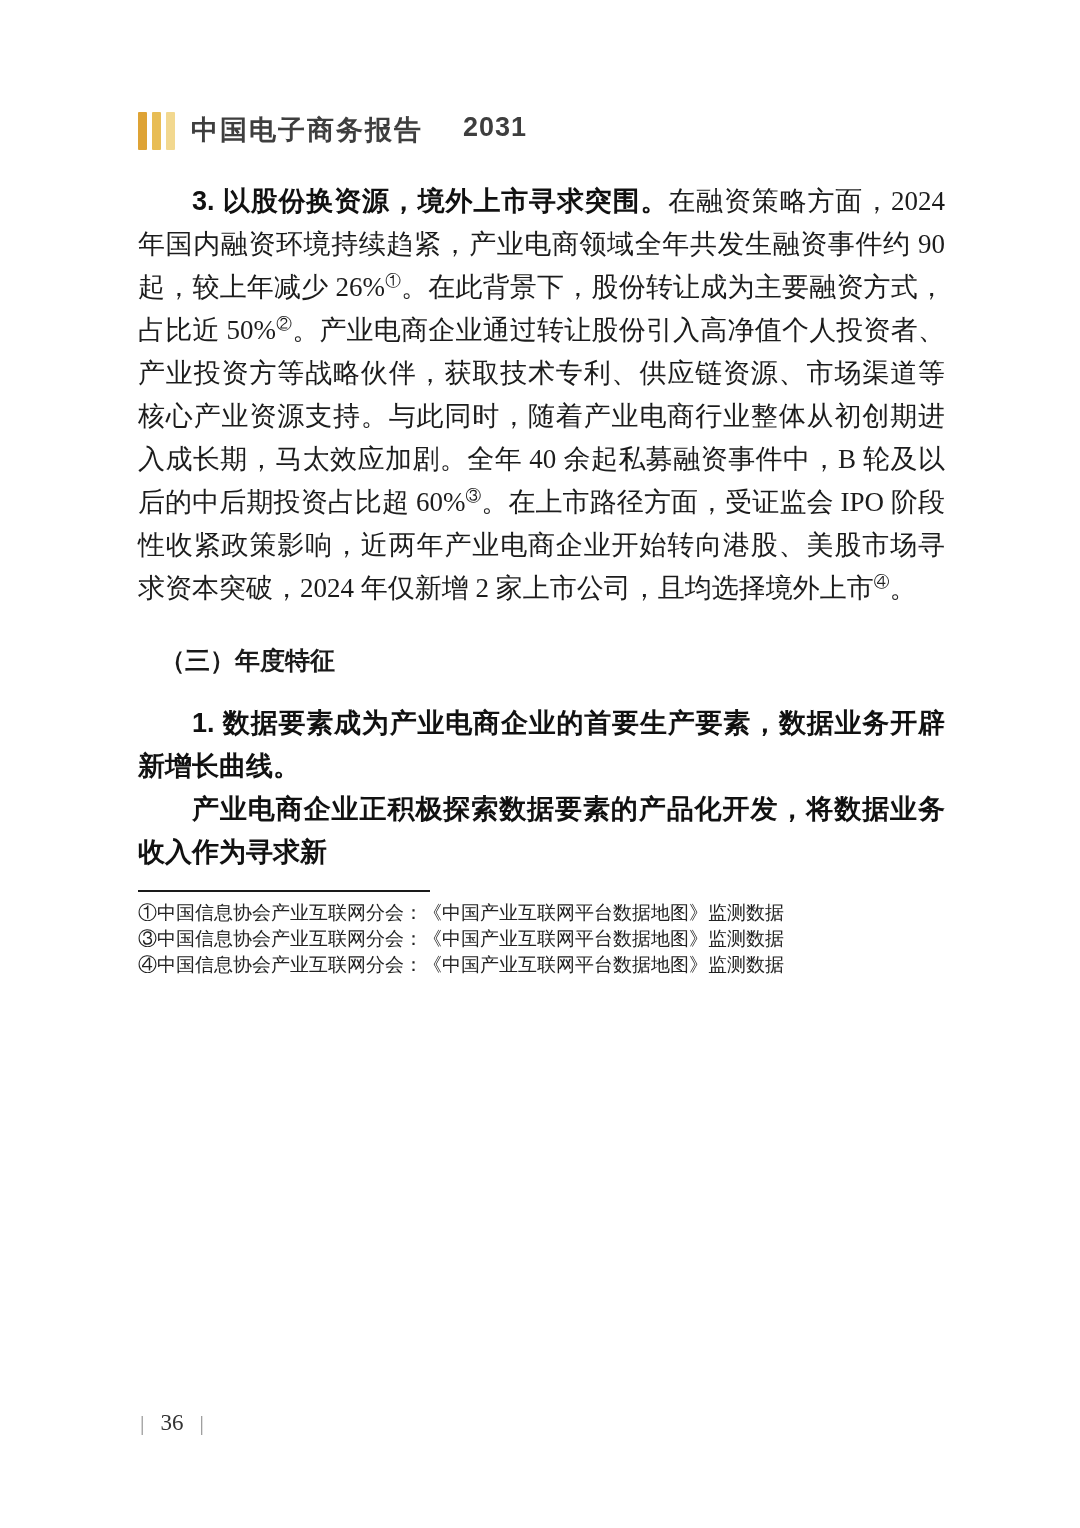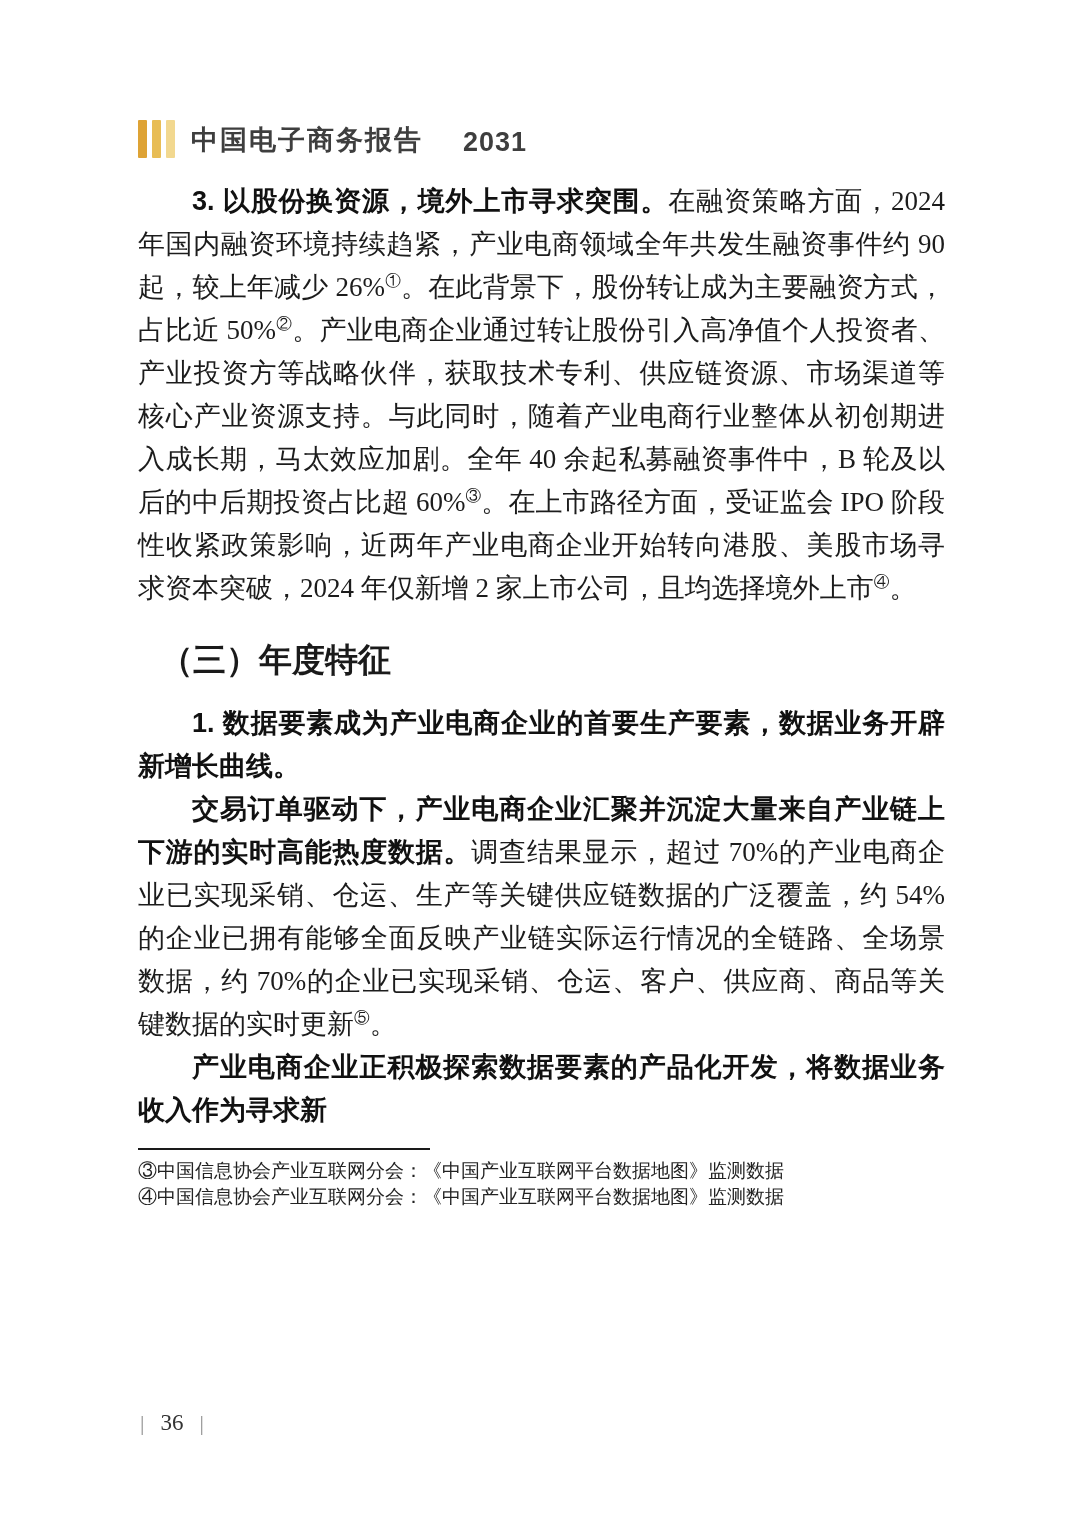--- a/index.html
+++ b/index.html
@@ -6,21 +6,21 @@
   .page {
     position:relative;
     width:1080px; height:1528px;
     background:#ffffff;
     box-sizing:border-box;
     padding:112px 135px 0 138px;
     overflow:hidden;
     font-family:"Liberation Serif","DejaVu Serif",serif;
   }
   
-  .report-header { display:flex; align-items:flex-end; height:46px; }
+  .report-header { display:flex; align-items:flex-start; height:46px; }
   .logo { display:flex; align-items:center; gap:5px; margin-right:16px; }
   .logo i { display:block; width:9px; height:38px; border-radius:1px; }
   .report-title {
     font-family:"Liberation Sans","DejaVu Sans",sans-serif;
     font-weight:700; font-size:27px; color:#3e3e3e; letter-spacing:2px;
   }
   .report-year {
     font-family:"Liberation Sans","DejaVu Sans",sans-serif;
     font-weight:700; font-size:27px; color:#3e3e3e; margin-left:40px;
     letter-spacing:1px;
@@ -31,21 +31,21 @@
     font-size:27px; line-height:43px; color:#1c1c1c;
     text-align:justify;
   }
   .body-content p { margin:0; text-indent:2em; }
   .body-content .bold {
     font-family:"Liberation Sans","DejaVu Sans",sans-serif;
     font-weight:700; color:#111;
   }
   .body-content h2 {
     font-family:"Liberation Sans","DejaVu Sans",sans-serif;
-    font-weight:700; font-size:33px; color:#1a1a1a;
+    font-weight:700; font-size:25px; color:#1a1a1a;
     margin:28px 0 20px 22px; line-height:44px; text-indent:0; text-align:left;
   }
   .body-content sup {
     font-size:0.58em; vertical-align:super; line-height:0;
   }
   
   .footnote-divider {
     width:292px; height:2px; background:#1a1a1a; margin-top:16px;
   }
   .footnotes {
@@ -74,27 +74,27 @@
         <i style="background: rgb(242, 216, 143);"></i>
       </span>
     <span class="report-title">中国电子商务报告</span>
     <span class="report-year">2031</span>
   </header>
 
   <main class="body-content">
       <p><span class="bold">3. 以股份换资源，境外上市寻求突围。</span><span>在融资策略方面，2024 年国内融资环境持续趋紧，产业电商领域全年共发生融资事件约 90 起，较上年减少 26%</span><sup>①</sup><span>。在此背景下，股份转让成为主要融资方式，占比近 50%</span><sup>②</sup><span>。产业电商企业通过转让股份引入高净值个人投资者、产业投资方等战略伙伴，获取技术专利、供应链资源、市场渠道等核心产业资源支持。与此同时，随着产业电商行业整体从初创期进入成长期，马太效应加剧。全年 40 余起私募融资事件中，B 轮及以后的中后期投资占比超 60%</span><sup>③</sup><span>。在上市路径方面，受证监会 IPO 阶段性收紧政策影响，近两年产业电商企业开始转向港股、美股市场寻求资本突破，2024 年仅新增 2 家上市公司，且均选择境外上市</span><sup>④</sup><span>。</span></p>
       <h2>（三）年度特征</h2>
       <p><span class="bold">1. 数据要素成为产业电商企业的首要生产要素，数据业务开辟新增长曲线。</span></p>
-      <p><span class="bold">交易订单驱动下，产业电商企业汇聚并沉淀大量来自产业链上下游的实时高能热度数据。</span><span>调查结果显示，超过 70%的产业电商企业已实现采销、仓运、生产等关键供应链数据的广泛覆盖，约 54%的企业已拥有能够全面反映产业链实际运行情况的全链路、全场景数据，约 70%的企业已实现采销、仓运、客户、供应商、商品等关键数据的实时更新</span><sup>⑤</sup><span>。</span></p>
       <p><span class="bold">产业电商企业正积极探索数据要素的产品化开发，将数据业务收入作为寻求新</span></p>
     </main>
 
   <div class="footnote-divider"></div>
 
   <div class="footnotes">
+      <div>①中国信息协会产业互联网分会：《中国产业互联网平台数据地图》监测数据</div>
       <div>③中国信息协会产业互联网分会：《中国产业互联网平台数据地图》监测数据</div>
       <div>④中国信息协会产业互联网分会：《中国产业互联网平台数据地图》监测数据</div>
     </div>
 
   <footer class="page-footer">
     <span class="pipe">|</span>
     <span>36</span>
     <span class="pipe">|</span>
   </footer>
 

